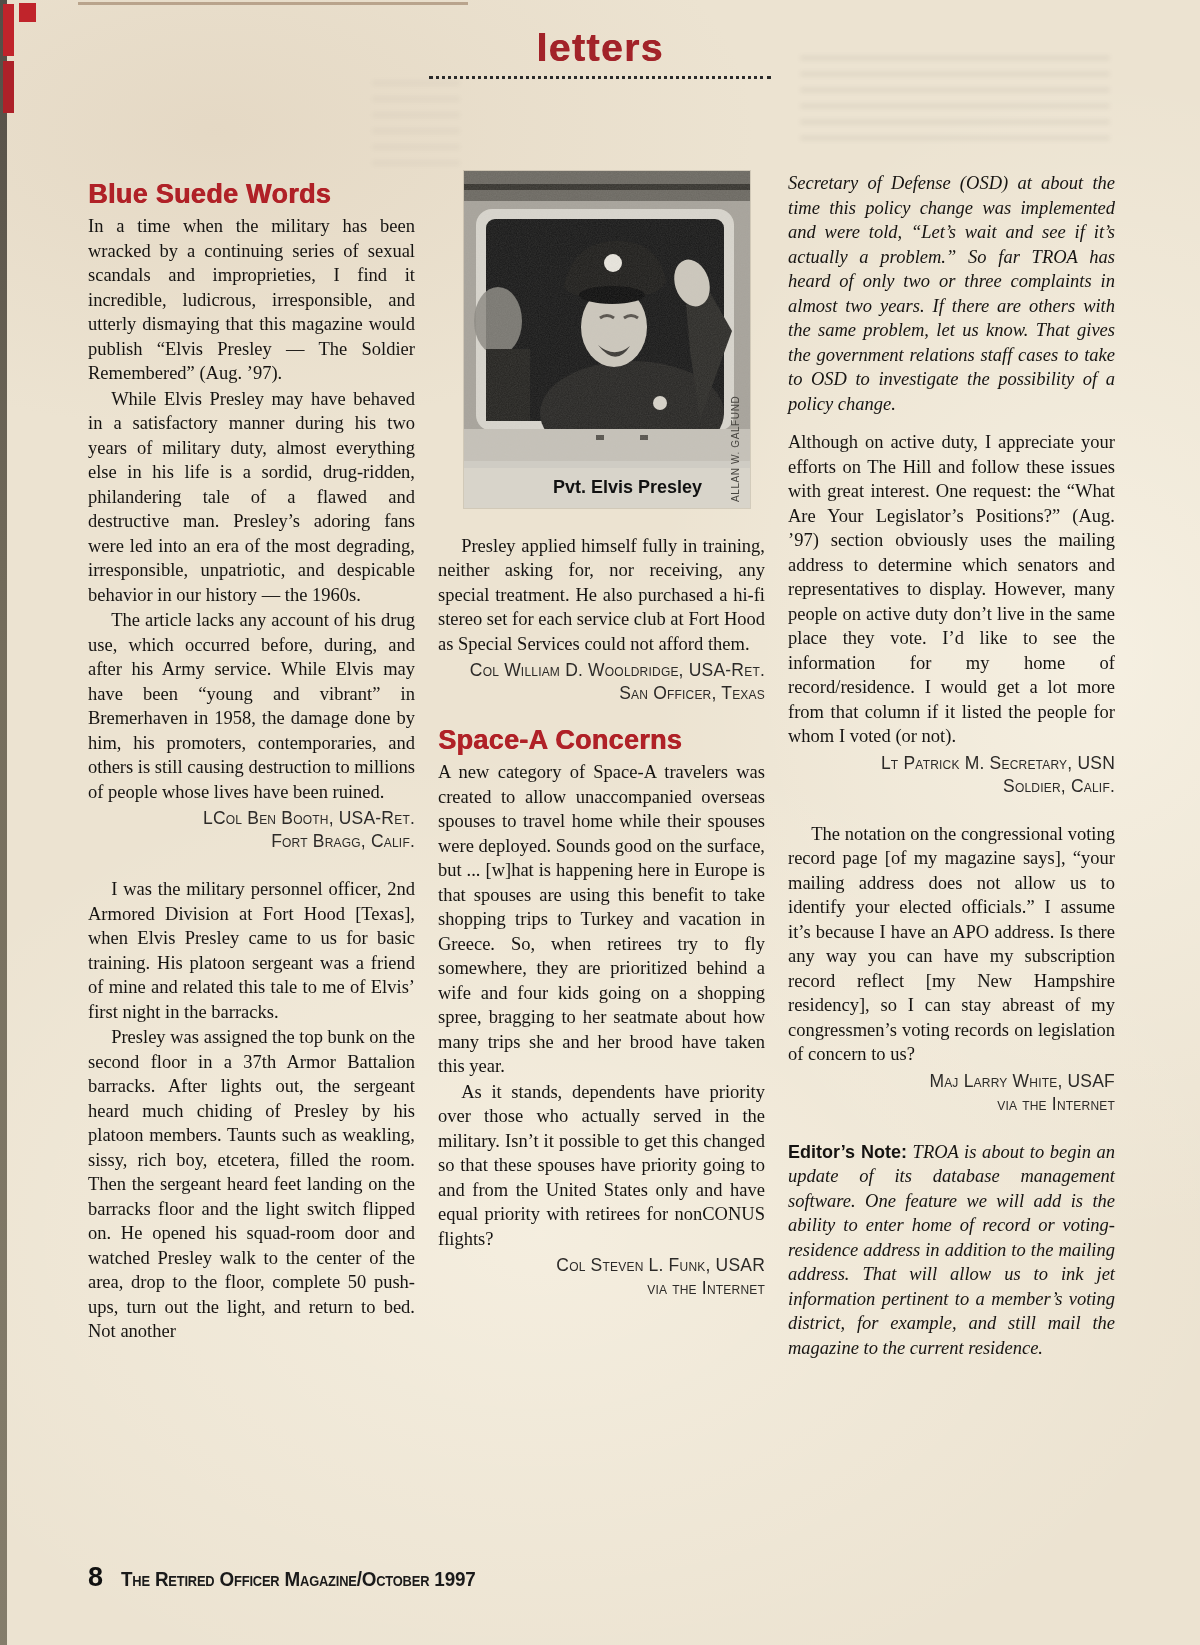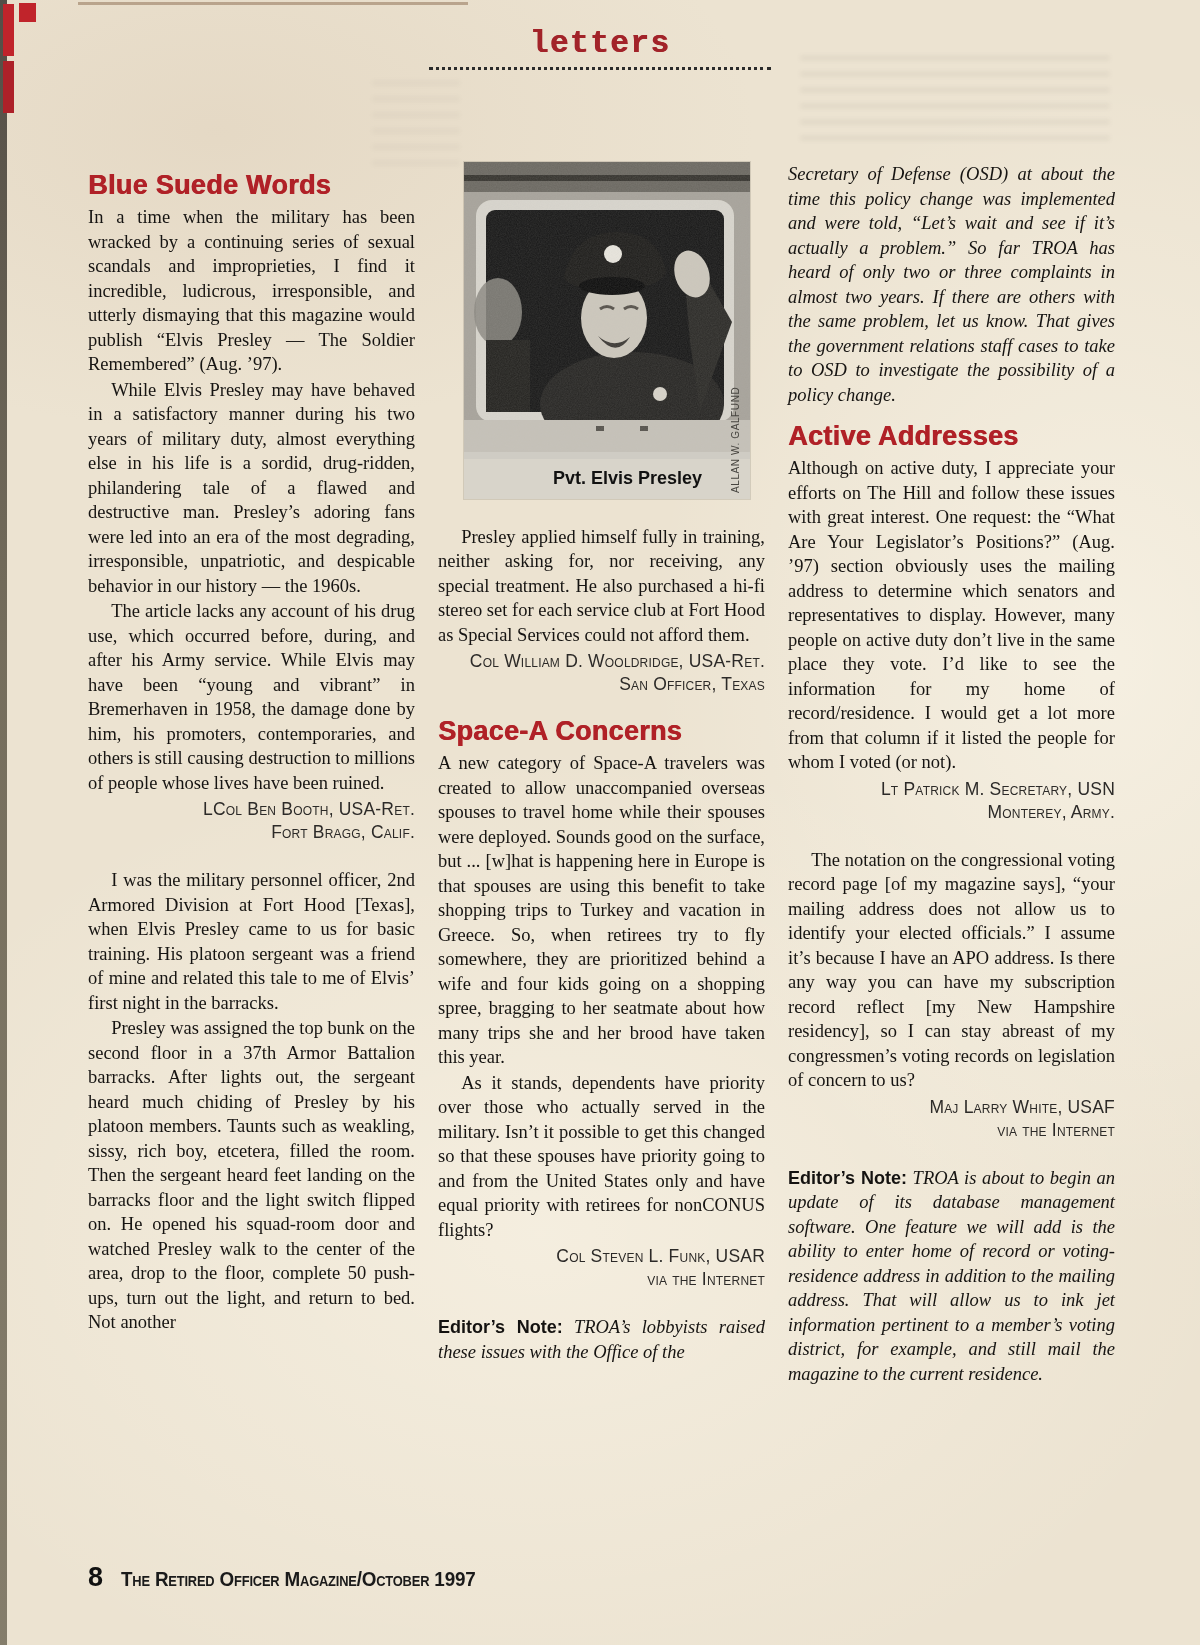--- a/index.html
+++ b/index.html
@@ -21,22 +21,22 @@
   .red-mark.m3{left:19px;top:3px;width:17px;height:19px;}
   .ghost{position:absolute;pointer-events:none;
     background:repeating-linear-gradient(180deg,rgba(90,85,75,.18) 0 6px,rgba(90,85,75,0) 6px 16px);
     filter:blur(2px);opacity:.35;}
   .ghost.g1{left:800px;top:55px;width:310px;height:95px;}
   .ghost.g2{left:372px;top:80px;width:88px;height:92px;opacity:.22;}
   .top-line{position:absolute;left:78px;top:2px;width:390px;height:3px;background:#8a6a4d;opacity:.5;}
 
   .header{padding-top:26px;text-align:center;}
   .header .title{
-    font-family:Liberation Mono, monospace;font-weight:700;
-    font-size:31px;color:#a22329;letter-spacing:1.5px;
+    font-family:Liberation Sans, sans-serif;font-weight:700;
+    font-size:39px;color:#a22329;letter-spacing:1.5px;
     text-shadow:.7px 0 0 #a22329;
   }
   .dotted-rule{width:342px;margin:4px auto 0;border-bottom:3px dotted #2b2b2b;height:2px;}
 
   .content{
     margin:92px 85px 0 88px;
     display:grid;grid-template-columns:1fr 1fr 1fr;column-gap:23px;
     align-items:start;
   }
   .col{color:#161412;font-size:18.5px;line-height:24.5px;text-align:justify;}
@@ -149,30 +149,28 @@
         <div>Col William D. Wooldridge, USA-Ret.</div>
         <div>San Officer, Texas</div>
       </div>
       <h2 class="headline mid">Space-A Concerns</h2>
       <p>A new category of Space-A travelers was created to allow unaccompanied overseas spouses to travel home while their spouses were deployed. Sounds good on the surface, but ... [w]hat is happening here in Europe is that spouses are using this benefit to take shopping trips to Turkey and vacation in Greece. So, when retirees try to fly somewhere, they are prioritized behind a wife and four kids going on a shopping spree, bragging to her seatmate about how many trips she and her brood have taken this year.</p>
       <p class="ind">As it stands, dependents have priority over those who actually served in the military. Isn’t it possible to get this changed so that these spouses have priority going to and from the United States only and have equal priority with retirees for nonCONUS flights?</p>
       <div class="sig">
         <div>Col Steven L. Funk, USAR</div>
         <div>via the Internet</div>
       </div>
-      <p class="editors-note"><strong class="en-label">Editor’s Note:</strong><em class="en-text"> TROA’s lobbyists raised these issues with the Office of the</em></p>
     </div>
 
     <div class="col">
       <p class="italic-cont">Secretary of Defense (OSD) at about the time this policy change was implemented and were told, “Let’s wait and see if it’s actually a problem.” So far TROA has heard of only two or three complaints in almost two years. If there are others with the same problem, let us know. That gives the government relations staff cases to take to OSD to investigate the possibility of a policy change.</p>
-      <h2 class="headline">Active Addresses</h2>
       <p>Although on active duty, I appreciate your efforts on The Hill and follow these issues with great interest. One request: the “What Are Your Legislator’s Positions?” (Aug. ’97) section obviously uses the mailing address to determine which senators and representatives to display. However, many people on active duty don’t live in the same place they vote. I’d like to see the information for my home of record/residence. I would get a lot more from that column if it listed the people for whom I voted (or not).</p>
       <div class="sig">
         <div>Lt Patrick M. Secretary, USN</div>
-        <div>Monterey, Army.</div>
+        <div>Soldier, Calif.</div>
       </div>
       <p class="ind">The notation on the congressional voting record page [of my magazine says], “your mailing address does not allow us to identify your elected officials.” I assume it’s because I have an APO address. Is there any way you can have my subscription record reflect [my New Hampshire residency], so I can stay abreast of my congressmen’s voting records on legislation of concern to us?</p>
       <div class="sig">
         <div>Maj Larry White, USAF</div>
         <div>via the Internet</div>
       </div>
       <p class="editors-note"><strong class="en-label">Editor’s Note:</strong><em class="en-text"> TROA is about to begin an update of its database management software. One feature we will add is the ability to enter home of record or voting-residence address in addition to the mailing address. That will allow us to ink jet information pertinent to a member’s voting district, for example, and still mail the magazine to the current residence.</em></p>
     </div>
   </div>
 

